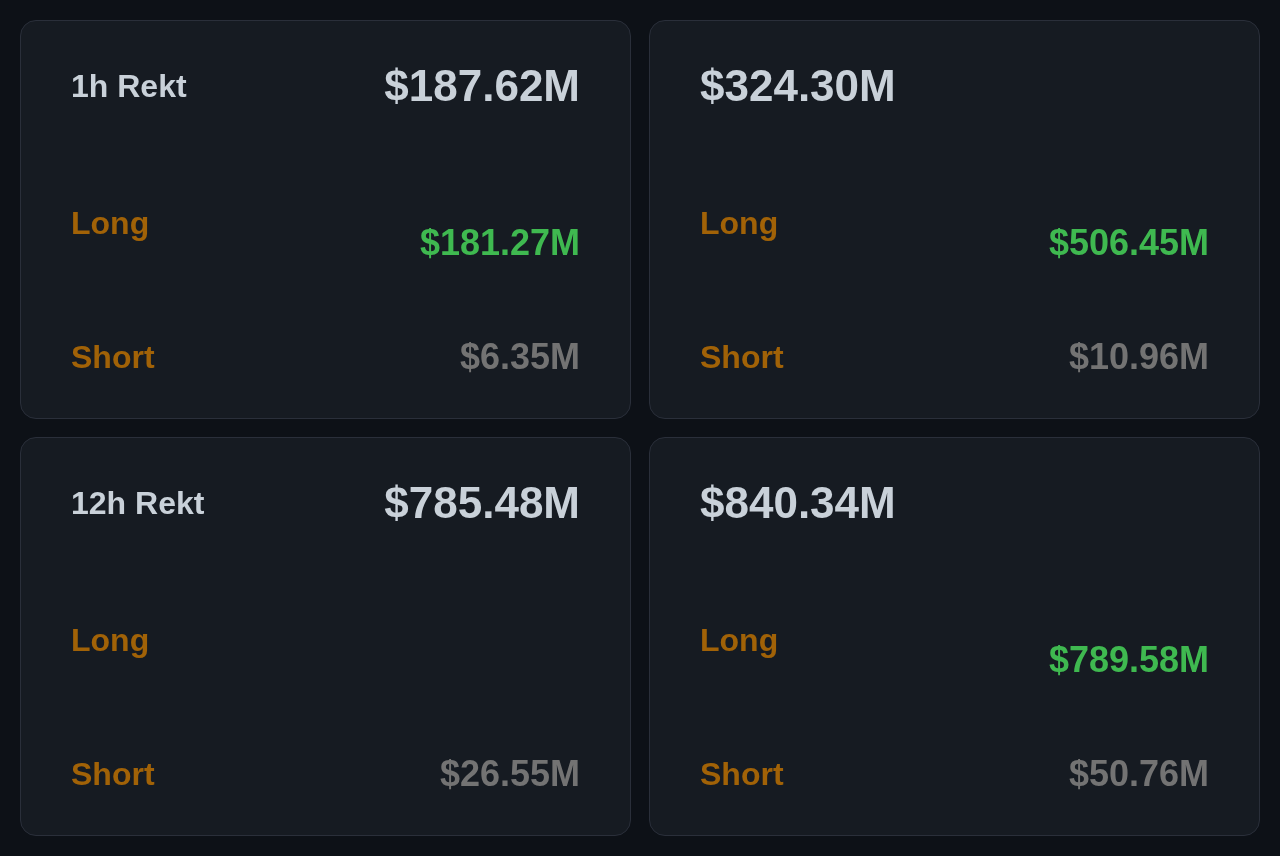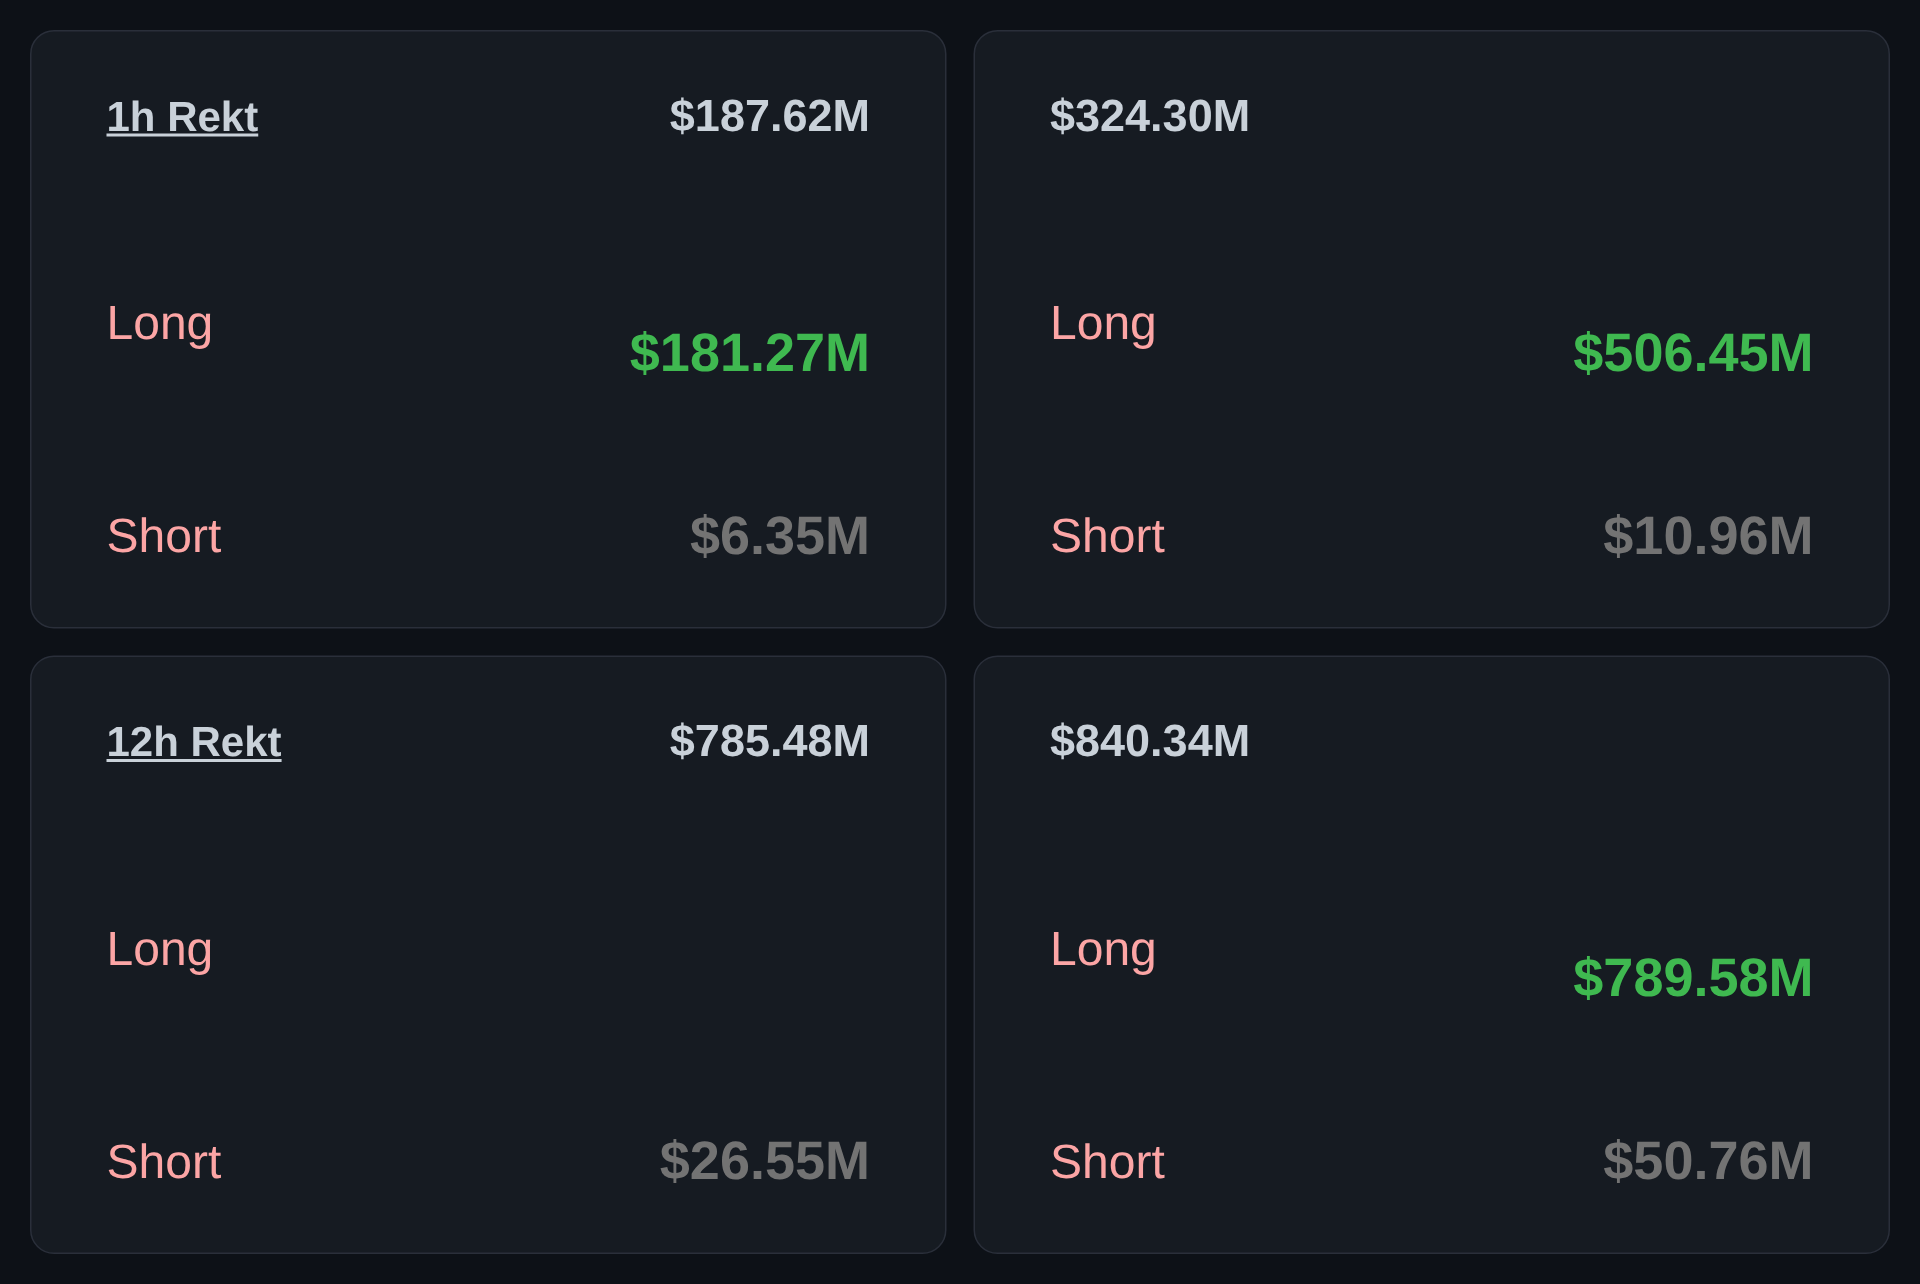--- a/index.html
+++ b/index.html
@@ -39,39 +39,38 @@
     }
 
     .card-row {
       display: flex;
       justify-content: space-between;
       align-items: center;
     }
 
     .label {
       font-size: 32px;
-      font-weight: 400;
-      color: #fca5a5;
+      font-weight: 700;
+      color: #a16207;
     }
 
     .label.title {
       color: #c9d1d9;
-      font-size: 28px;
+      font-size: 32px;
       font-weight: 600;
-      text-decoration: underline;
     }
 
     .value {
       font-size: 36px;
       font-weight: 700;
     }
 
     .value.total {
       color: #c9d1d9;
-      font-size: 30px;
+      font-size: 44px;
     }
 
     .value.long {
       color: #3fb950;
       margin-top: 39px;
     }
 
     .value.short {
       color: #737373;
     }

